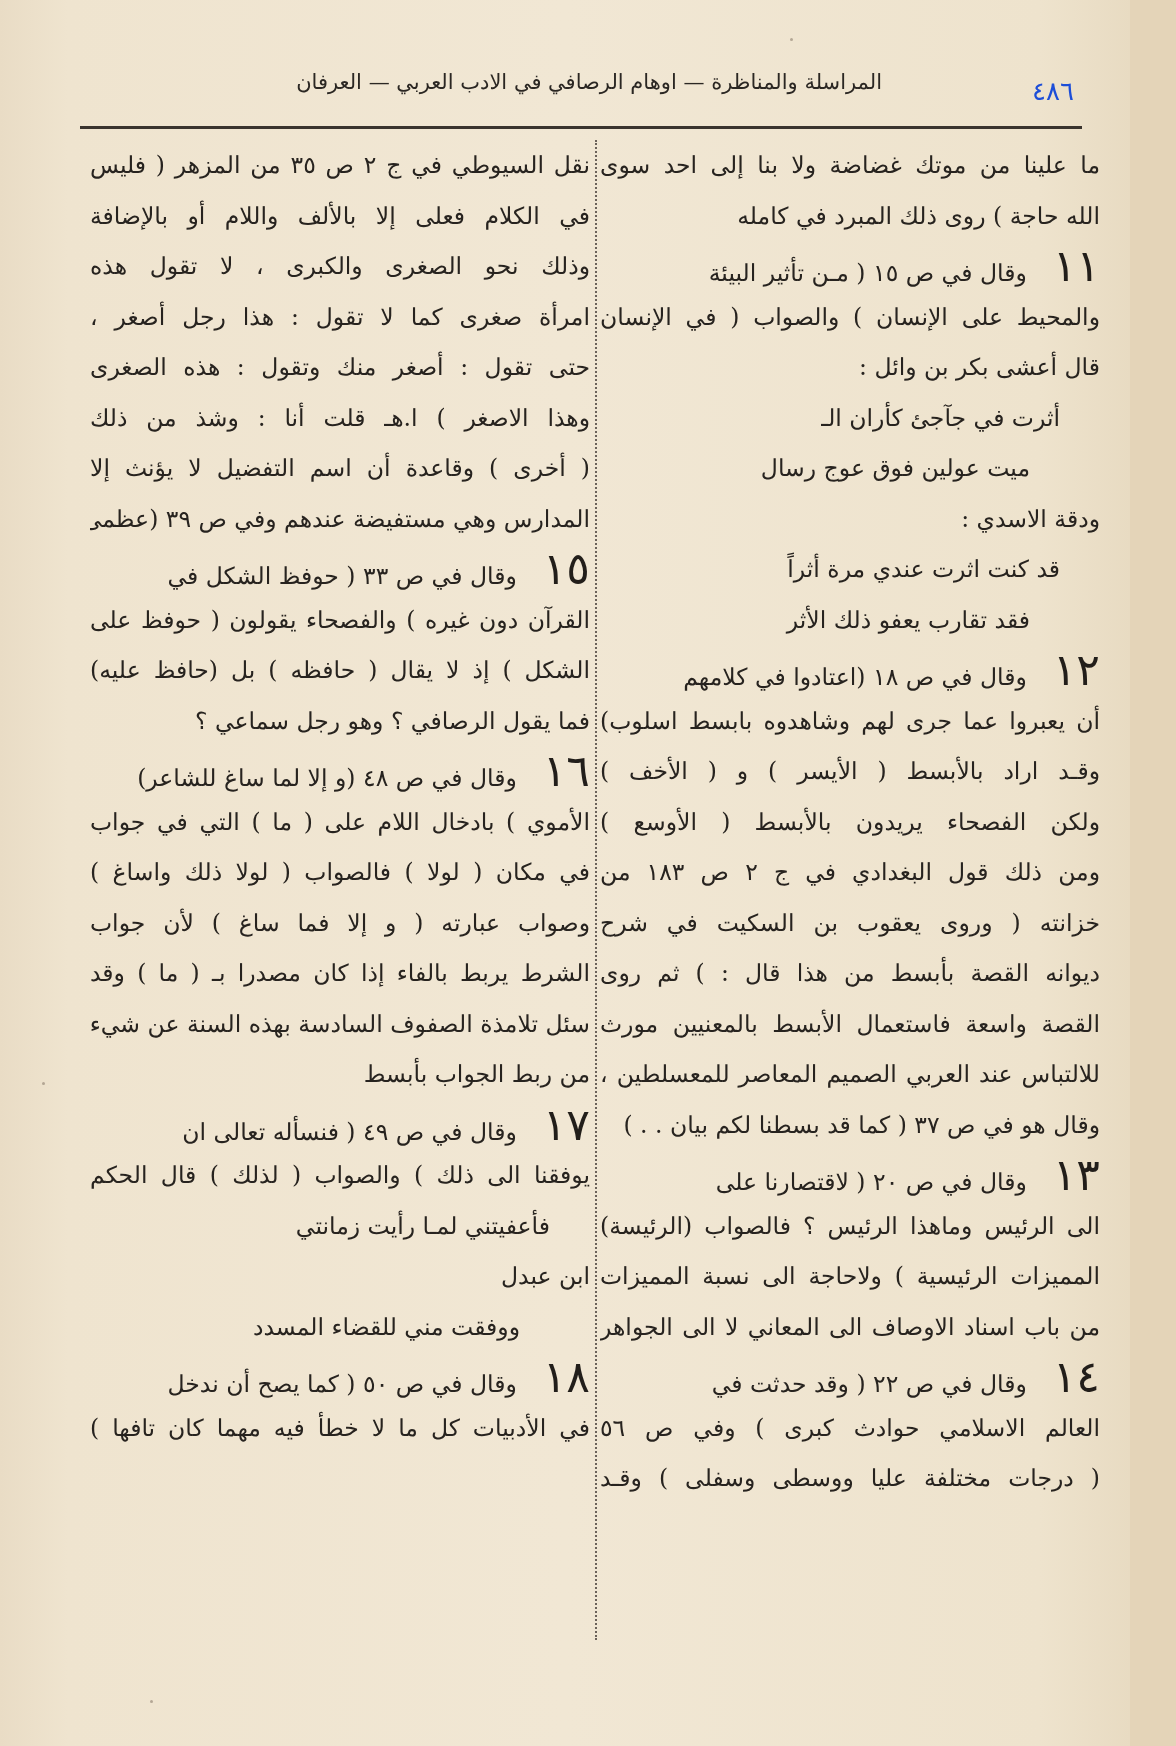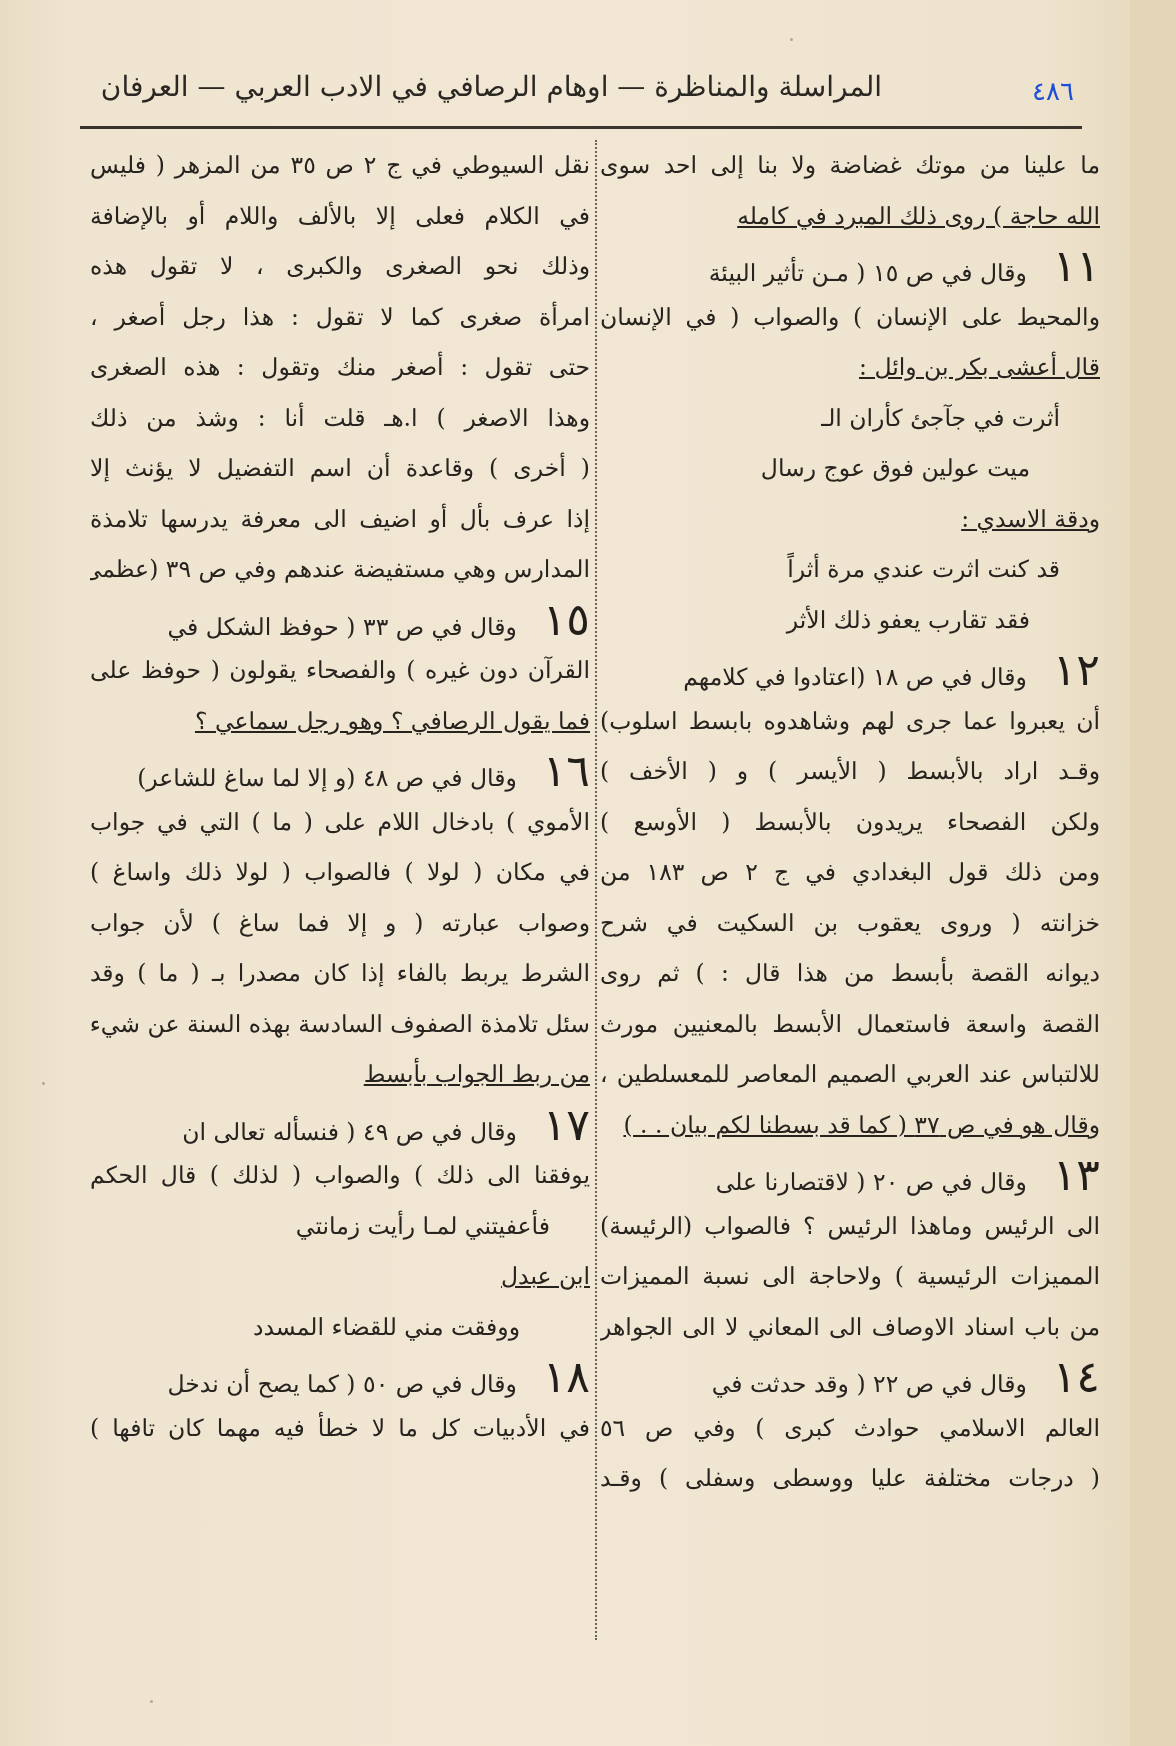--- a/index.html
+++ b/index.html
@@ -34,21 +34,21 @@
     .page-number {
       position: absolute;
       right: 8px; top: 6px;
       font-size: 26px;
       color: #1d4ed8;
       font-family: "DejaVu Sans", sans-serif;
     }
     .running-title {
       position: absolute;
       right: 200px; top: 0px;
-      font-size: 28px;
+      font-size: 21px;
       color: #2b2723;
       font-family: "DejaVu Serif", serif;
       white-space: nowrap;
     }
     .header-rule {
       position: absolute;
       left: 80px; top: 126px;
       width: 1002px;
       height: 3px;
       background: #3a342e;
@@ -80,21 +80,21 @@
       height: 50.5px;
       line-height: 50.5px;
       font-size: 23.5px;
       color: #27231f;
       font-family: "DejaVu Serif", serif;
       white-space: nowrap;
       text-align: justify;
       text-align-last: justify;
       overflow: hidden;
     }
-    .line.last { text-align-last: right; text-decoration: underline; }
+    .line.last { text-align-last: right; }
     .line.verse { text-align-last: right; padding-right: 40px; }
     .line.verse-2 { text-align-last: right; padding-right: 70px; }
     .line.heading { text-align-last: right; }
     .item-num {
       font-size: 44px;
       font-family: "DejaVu Sans", sans-serif;
       margin-left: 26px;
       color: #221e1a;
     }
     .speck {
@@ -149,24 +149,24 @@
       <div class="line body"><span>( درجات مختلفة عليا ووسطى وسفلى ) وقـد</span></div>
     </div>
   <div class="column left" id="col-left">
       <div class="line body"><span>نقل السيوطي في ج ٢ ص ٣٥ من المزهر ( فليس</span></div>
       <div class="line body"><span>في الكلام فعلى إلا بالألف واللام أو بالإضافة</span></div>
       <div class="line body"><span>وذلك نحو الصغرى والكبرى ، لا تقول هذه</span></div>
       <div class="line body"><span>امرأة صغرى كما لا تقول : هذا رجل أصغر ،</span></div>
       <div class="line body"><span>حتى تقول : أصغر منك وتقول : هذه الصغرى</span></div>
       <div class="line body"><span>وهذا الاصغر ) ا.هـ قلت أنا : وشذ من ذلك</span></div>
       <div class="line body"><span>( أخرى ) وقاعدة أن اسم التفضيل لا يؤنث إلا</span></div>
-      <div class="line body"><span>إذا عرف بأل أو اضيف الى معرفة يدرسها تلامذة</span></div>
       <div class="line body"><span>المدارس وهي مستفيضة عندهم وفي ص ٣٩ (عظمى)</span></div>
       <div class="line heading"><span class="item-num">١٥</span><span>وقال في ص ٣٣ ( حوفظ الشكل في</span></div>
       <div class="line body"><span>القرآن دون غيره ) والفصحاء يقولون ( حوفظ على</span></div>
+      <div class="line body"><span>الشكل ) إذ لا يقال ( حافظه ) بل (حافظ عليه)</span></div>
       <div class="line last"><span>فما يقول الرصافي ؟ وهو رجل سماعي ؟</span></div>
       <div class="line heading"><span class="item-num">١٦</span><span>وقال في ص ٤٨ (و إلا لما ساغ للشاعر)</span></div>
       <div class="line body"><span>الأموي ) بادخال اللام على ( ما ) التي في جواب</span></div>
       <div class="line body"><span>في مكان ( لولا ) فالصواب ( لولا ذلك واساغ )</span></div>
       <div class="line body"><span>وصواب عبارته ( و إلا فما ساغ ) لأن جواب</span></div>
       <div class="line body"><span>الشرط يربط بالفاء إذا كان مصدرا بـ ( ما ) وقد</span></div>
       <div class="line body"><span>سئل تلامذة الصفوف السادسة بهذه السنة عن شيء</span></div>
       <div class="line last"><span>من ربط الجواب بأبسط</span></div>
       <div class="line heading"><span class="item-num">١٧</span><span>وقال في ص ٤٩ ( فنسأله تعالى ان</span></div>
       <div class="line body"><span>يوفقنا الى ذلك ) والصواب ( لذلك ) قال الحكم</span></div>

